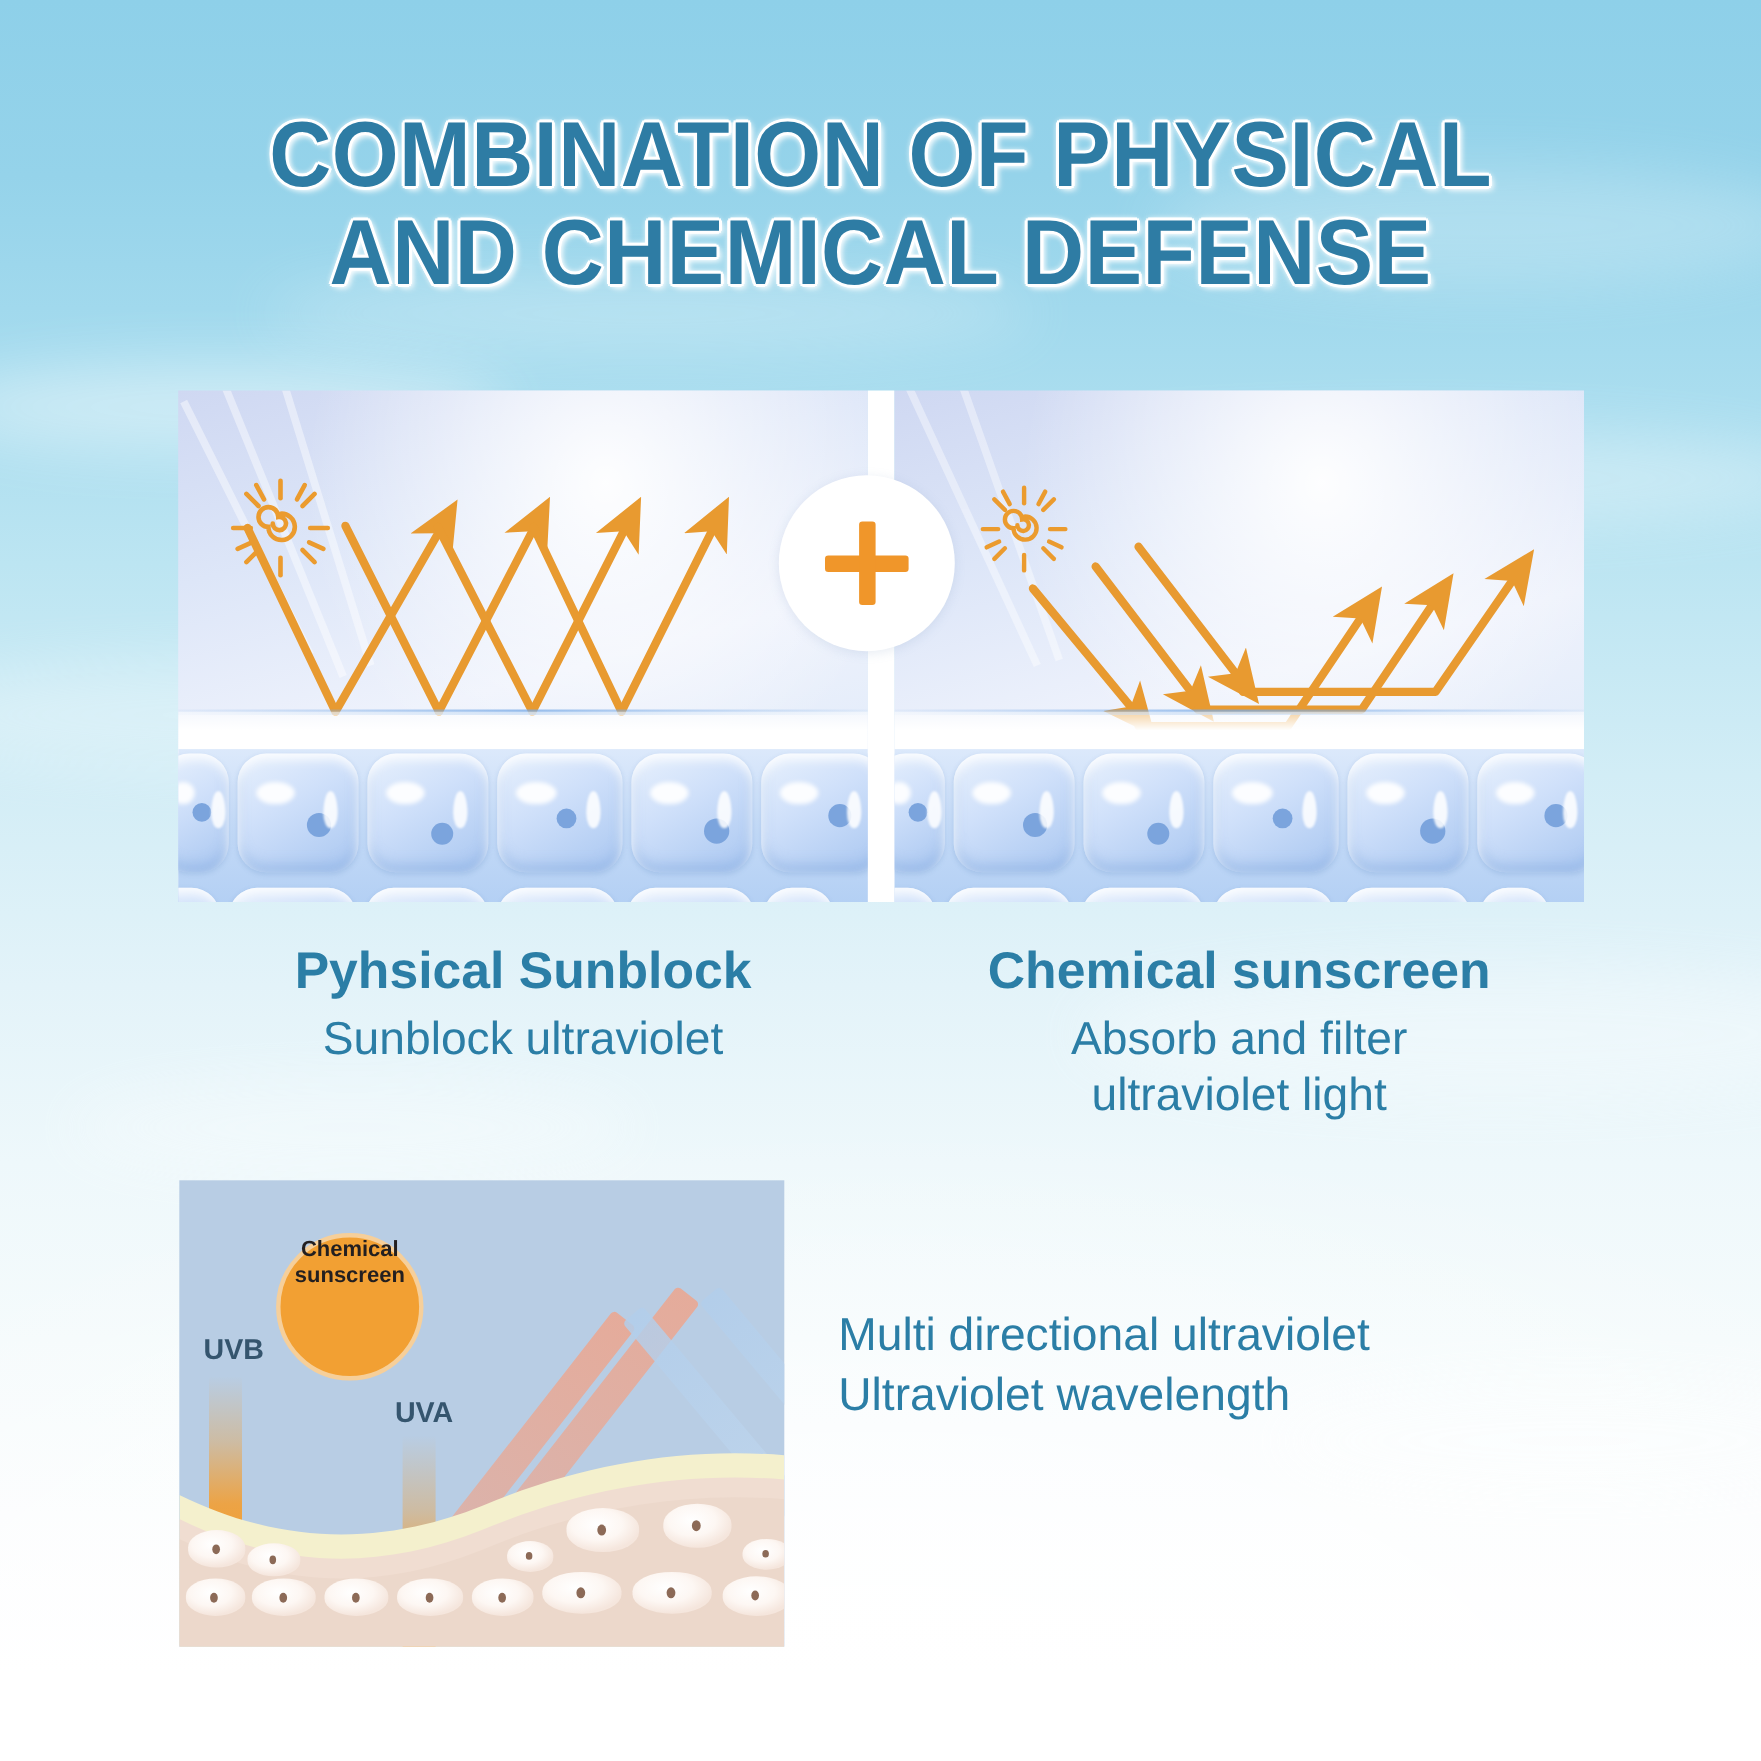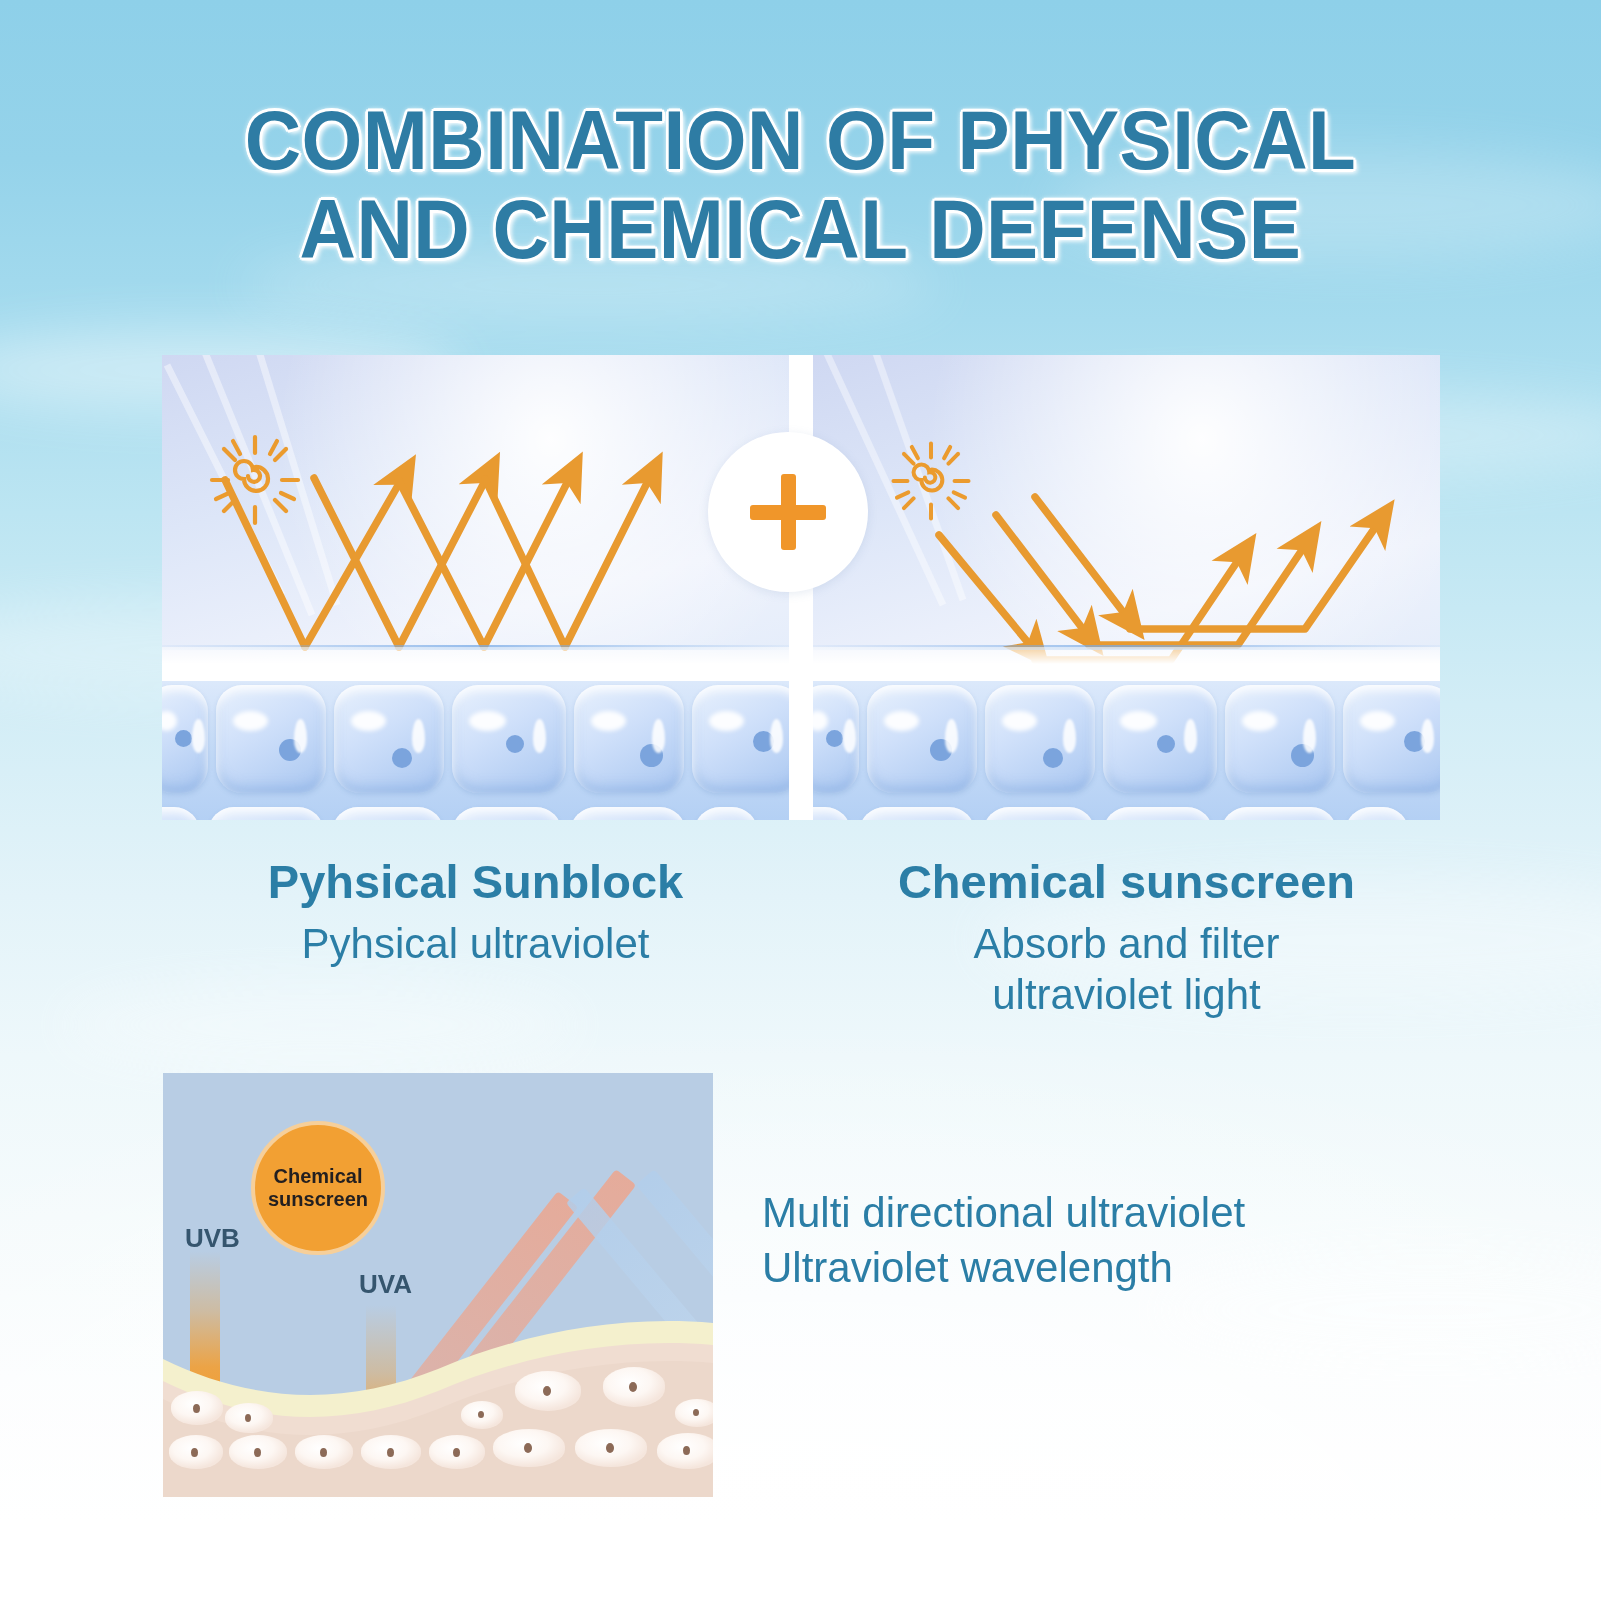--- a/index.html
+++ b/index.html
@@ -94,28 +94,28 @@
   .caption .h{font-weight:700;font-size:47px;line-height:1.15;letter-spacing:0px;}
   .caption .s{font-weight:400;font-size:42px;line-height:1.22;margin-top:9px;}
   #cap-left{left:162px;top:855px;width:627px;}
   #cap-right{left:813px;top:855px;width:627px;}
 
   
   #diagram{
     position:absolute;left:163px;top:1073px;width:550px;height:424px;overflow:hidden;
     background:#b8cde4;
   }
-  .circ{position:absolute;border-radius:50%;display:flex;align-items:center;justify-content:center;
+  .circ{position:absolute;border-radius:50%;display:flex;justify-content:center;
         text-align:center;font-weight:700;color:#231f20;line-height:1.15;}
   #circ-chem{left:88px;top:48px;width:126px;height:126px;
      background:#f2a033;border:4px solid #f6cf9a;font-size:20px;}
   #circ-phys{left:352px;top:67px;width:112px;height:112px;
      background:#f9c3ab;font-size:20px;}
   .uvlabel{position:absolute;font-weight:700;font-size:26px;color:#35556e;}
-  #lbl-uvb{left:22px;top:138px;margin-top:12px;}
+  #lbl-uvb{left:22px;top:138px;}
   #lbl-uva{left:196px;top:196px;}
   .uvarrow{position:absolute;}
   .uvarrow .shaft{position:absolute;left:0;top:0;width:100%;
      background:linear-gradient(180deg,rgba(245,156,42,0) 0%,rgba(245,156,42,.35) 34%,rgba(245,156,42,.85) 66%,#f59c2a 100%);}
   .uvarrow .head{position:absolute;left:50%;transform:translateX(-50%);width:0;height:0;
      border-left:27px solid transparent;border-right:27px solid transparent;border-top:44px solid #f59c2a;}
   #uvb-arrow{left:27px;top:178px;width:30px;height:220px;}
   #uvb-arrow .shaft{height:176px;}
   #uvb-arrow .head{top:176px;}
   #uva-arrow{left:203px;top:232px;width:30px;height:242px;}
@@ -326,21 +326,21 @@
     <div class="divider"></div>
   </div>
 
   <div class="plus-badge">
     <span class="bar h"></span>
     <span class="bar v"></span>
   </div>
 
   <div class="caption" id="cap-left">
     <div class="h">Pyhsical Sunblock</div>
-    <div class="s">Pyhsical ultraviolet</div>
+    <div class="s">Sunblock ultraviolet</div>
   </div>
 
   <div class="caption" id="cap-right">
     <div class="h">Chemical sunscreen</div>
     <div class="s" style="white-space:pre-line">Absorb and filter
 ultraviolet light</div>
   </div>
 
   <div id="diagram">
 

